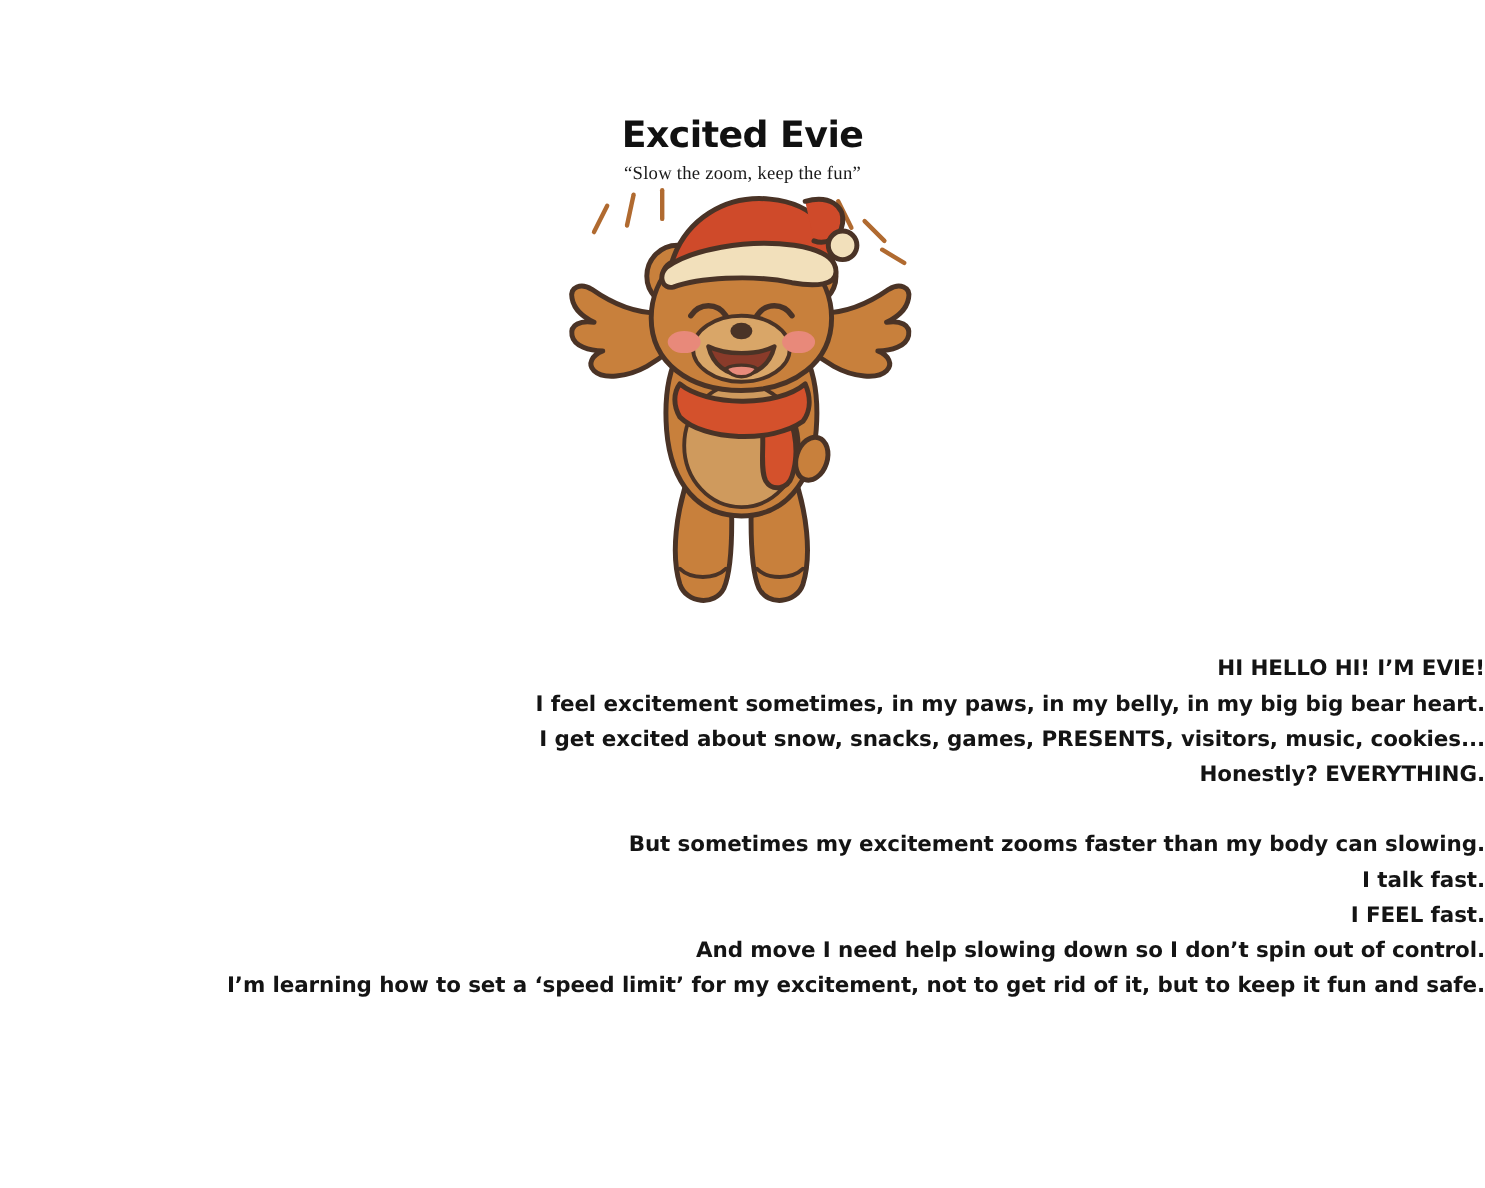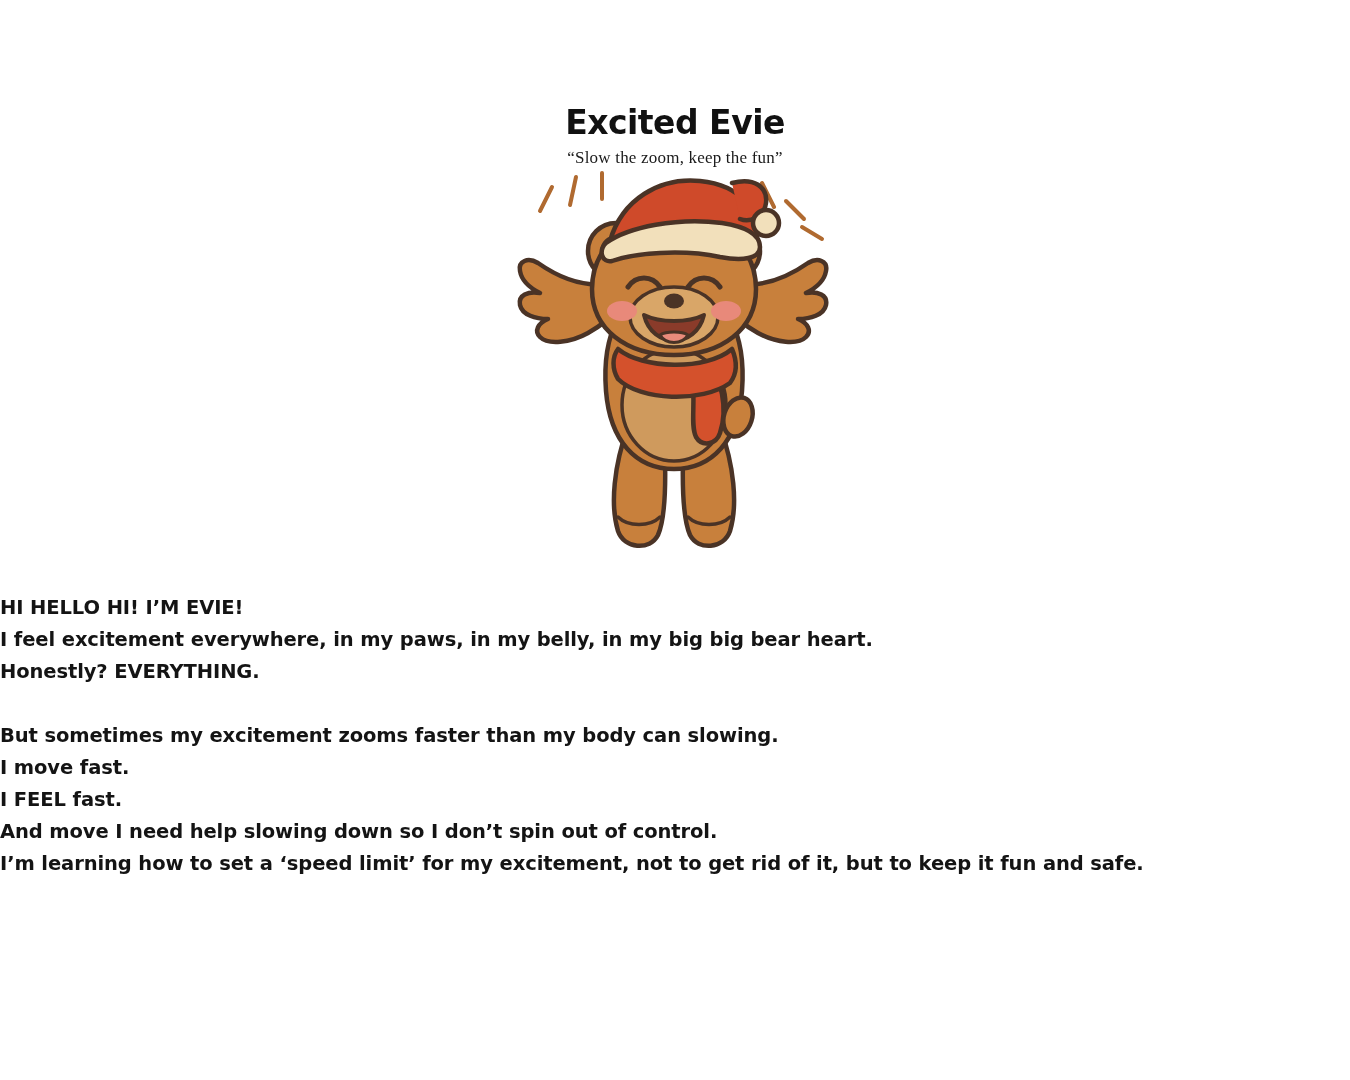--- a/index.html
+++ b/index.html
@@ -57,21 +57,21 @@
   .art-wrap svg {
     display: inline-block;
   }
 
   
   .copy {
     position: absolute;
     top: 592px;
     left: 0;
     width: 1350px;
-    text-align: left;
+    text-align: right;
     font-family: "DejaVu Sans", sans-serif;
     font-weight: bold;
     font-size: 19.5px;
     line-height: 32px;
     color: #141414;
     letter-spacing: -0.1px;
   }
   .copy .line {
     display: block;
     white-space: nowrap;
@@ -147,23 +147,24 @@
         <ellipse cx="164" cy="136" rx="10" ry="7.5" fill="#4a3326" stroke="none"></ellipse>
 
         <path d="M134 150 C 142 184, 186 184, 194 150 C 178 158, 150 158, 134 150 Z" fill="#8a3b2a" stroke-width="4"></path>
         <path d="M150 170 C 156 180, 172 180, 178 170 C 172 166, 156 166, 150 170 Z" fill="#e98b7b" stroke-width="3"></path>
       </g>
     </svg>
   </div>
 
   <div class="copy">
     <span class="line">HI HELLO HI! I’M EVIE!</span>
-    <span class="line">I feel excitement everywhere, in my paws, in my belly, in my big big bear heart.</span>
+    <span class="line">I feel excitement sometimes, in my paws, in my belly, in my big big bear heart.</span>
+    <span class="line">I get excited about snow, snacks, games, PRESENTS, visitors, music, cookies...</span>
     <span class="line">Honestly? EVERYTHING.</span>
     <span class="spacer"></span>
     <span class="line">But sometimes my excitement zooms faster than my body can slowing.</span>
-    <span class="line">I move fast.</span>
+    <span class="line">I talk fast.</span>
     <span class="line">I FEEL fast.</span>
     <span class="line">And move I need help slowing down so I don’t spin out of control.</span>
     <span class="line">I’m learning how to set a ‘speed limit’ for my excitement, not to get rid of it, but to keep it fun and safe.</span>
   </div>
 
 </div>
 
 </body></html>

